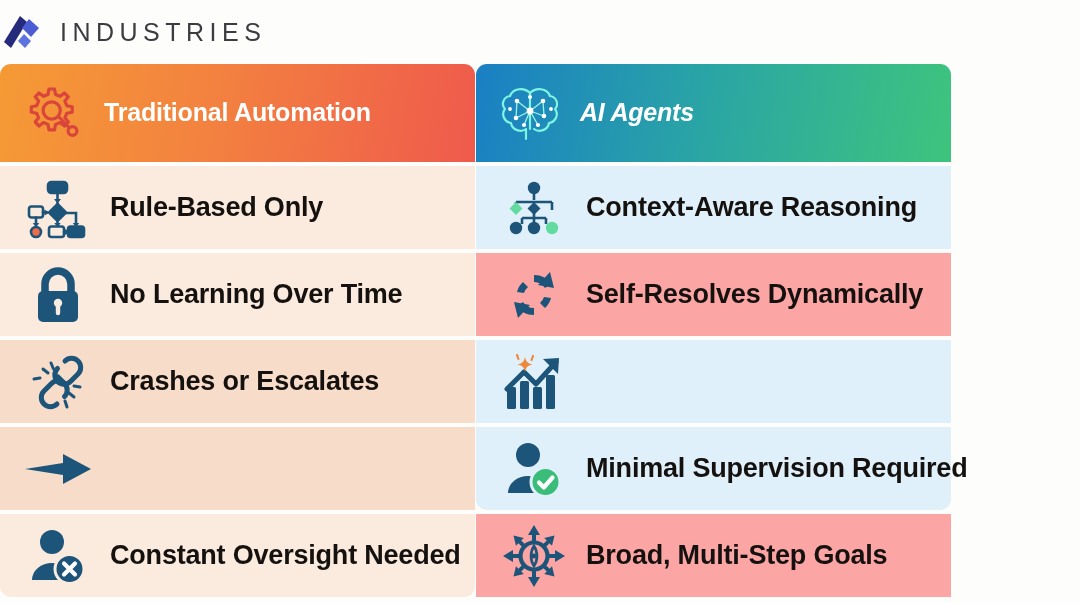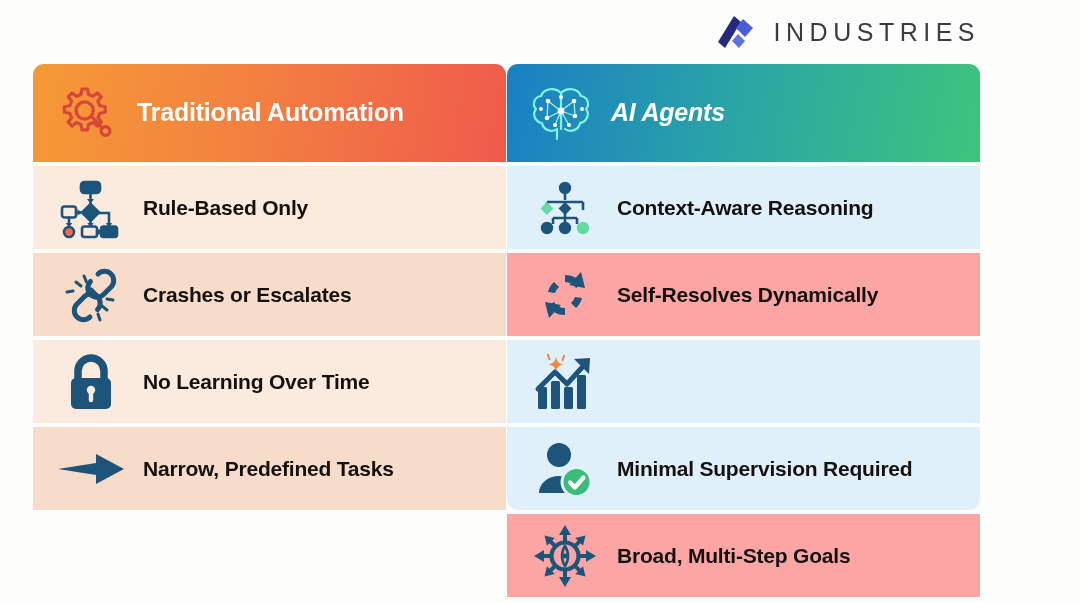--- a/index.html
+++ b/index.html
@@ -11,21 +11,21 @@
     font-family: "Liberation Sans", sans-serif;
     overflow: hidden;
   }
 
   .page {
     width: 980px;
     height: 603px;
     position: relative;
     display: flex;
     flex-direction: column;
-    align-items: flex-end;
+    align-items: flex-start;
   }
 
   
   .brand {
     height: 64px;
     display: flex;
     align-items: center;
     justify-content: center;
     gap: 14px;
   }
@@ -85,21 +85,21 @@
   .row-cell.last { border-radius: 0 0 11px 11px; }
 
   
   .left .row-cell.tint-a { background: #fbeade; }
   .left .row-cell.tint-b { background: #f8dcca; }
   
   .right .row-cell.tint-a { background: #e0f0fb; }
   .right .row-cell.tint-b { background: #fca5a5; }
 
   .row-label {
-    font-size: 21px;
+    font-size: 27px;
     font-weight: 700;
     color: #14110f;
     letter-spacing: -0.2px;
     white-space: nowrap;
   }
 
   .icon-slot {
     width: 72px;
     min-width: 72px;
     height: 64px;
@@ -168,20 +168,32 @@
               <path d="M45.8 44 L52.2 44 L49 48.5 Z" fill="#1d5479" stroke="none"></path>
               <rect x="41" y="47.5" width="16" height="10.5" rx="2.5" fill="#1d5479"></rect>
               <path d="M37 53 L41 53"></path>
               <path d="M38 50 L43 53 L38 56 Z" fill="#1d5479" stroke="none"></path>
             </g>
           </svg>
         </span>
         <span class="row-label">Rule-Based Only</span>
       </div>
 
+      <div class="row-cell tint-a">
+        <span class="icon-slot">
+          <svg width="50" height="58" viewBox="0 0 50 58">
+            <path d="M12 26 v-8 a13 13 0 0 1 26 0 v8" fill="none" stroke="#1d5479" stroke-width="7.5"></path>
+            <rect x="5" y="25" width="40" height="31" rx="5" fill="#1d5479"></rect>
+            <circle cx="25" cy="37" r="4.2" fill="#f7ecdf"></circle>
+            <path d="M25 38 L25 47" stroke="#f7ecdf" stroke-width="4.4" stroke-linecap="round"></path>
+          </svg>
+        </span>
+        <span class="row-label">No Learning Over Time</span>
+      </div>
+
       <div class="row-cell tint-b">
         <span class="icon-slot">
           <svg width="58" height="58" viewBox="0 0 58 58">
             <g stroke="#1d5479" stroke-width="5" fill="none" stroke-linecap="round">
               <path d="M36 8 a9 9 0 0 1 13 13 l-7.5 7.5 a9 9 0 0 1 -13 -13"></path>
               <path d="M23 31 a9 9 0 0 1 13 13 l-7.5 7.5 a9 9 0 0 1 -13 -13" transform="rotate(180 25.5 41)"></path>
               <path d="M29 24 L35 30" stroke-width="5"></path>
             </g>
             <g stroke="#1d5479" stroke-width="3" stroke-linecap="round">
               <path d="M22 10 L24.5 16"></path>
@@ -189,41 +201,39 @@
               <path d="M40 40 L45 44"></path>
               <path d="M36 48 L38 54"></path>
               <path d="M45 33 L51 34"></path>
               <path d="M11 25 L5 26"></path>
             </g>
           </svg>
         </span>
         <span class="row-label">Crashes or Escalates</span>
       </div>
 
-      <div class="row-cell tint-a">
-        <span class="icon-slot">
-          <svg width="50" height="58" viewBox="0 0 50 58">
-            <path d="M12 26 v-8 a13 13 0 0 1 26 0 v8" fill="none" stroke="#1d5479" stroke-width="7.5"></path>
-            <rect x="5" y="25" width="40" height="31" rx="5" fill="#1d5479"></rect>
-            <circle cx="25" cy="37" r="4.2" fill="#f7ecdf"></circle>
-            <path d="M25 38 L25 47" stroke="#f7ecdf" stroke-width="4.4" stroke-linecap="round"></path>
-          </svg>
-        </span>
-        <span class="row-label">No Learning Over Time</span>
-      </div>
-
       <div class="row-cell tint-b">
         <span class="icon-slot">
           <svg width="70" height="34" viewBox="0 0 70 34">
             <path d="M2 17 L40 11 L40 2 L68 17 L40 32 L40 23 Z" fill="#1d5479"></path>
           </svg>
         </span>
-        <span class="row-label">Narrow, Predefined Tasks</span>
-      </div>
-
+      </div>
+
+      <div class="row-cell tint-a last">
+        <span class="icon-slot">
+          <svg width="58" height="56" viewBox="0 0 58 56">
+            <circle cx="23" cy="14" r="12" fill="#1d5479"></circle>
+            <path d="M3 52 a20 17 0 0 1 40 0 Z" fill="#1d5479"></path>
+            <circle cx="40.5" cy="41" r="14.5" fill="#1d5479" stroke="#fbeade" stroke-width="3"></circle>
+            <path d="M35 35.5 L46 46.5 M46 35.5 L35 46.5" stroke="#ffffff" stroke-width="4.2" stroke-linecap="round"></path>
+          </svg>
+        </span>
+        <span class="row-label">Constant Oversight Needed</span>
+      </div>
     </div>
 
     <div class="col right">
 
       <div class="header-cell ai">
         <span class="icon-slot header-icon">
           <svg width="62" height="56" viewBox="0 0 62 56">
             <g fill="none" stroke="#7ff4e0" stroke-width="2.2" stroke-linecap="round" stroke-linejoin="round">
               <path d="M31 8 c-6-6-17-5-20 3 c-7 1-9 9-5 13 c-4 5-1 13 6 14 c1 7 10 10 15 6 l0 10"></path>
               <path d="M31 8 c6-6 17-5 20 3 c7 1 9 9 5 13 c4 5 1 13-6 14 c-1 7-10 10-15 6"></path>

